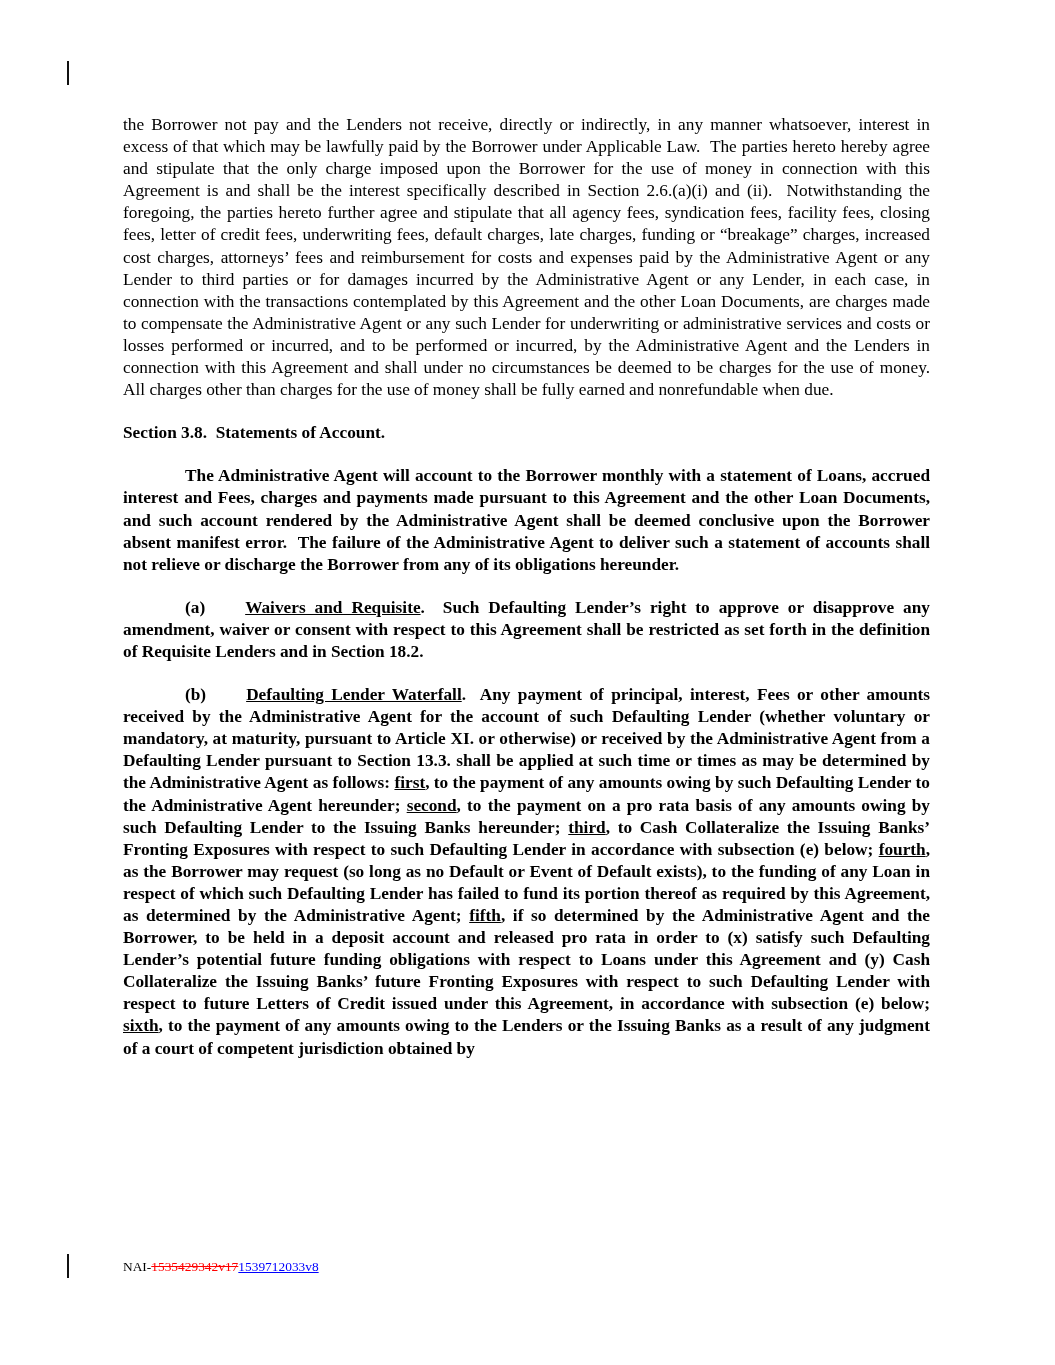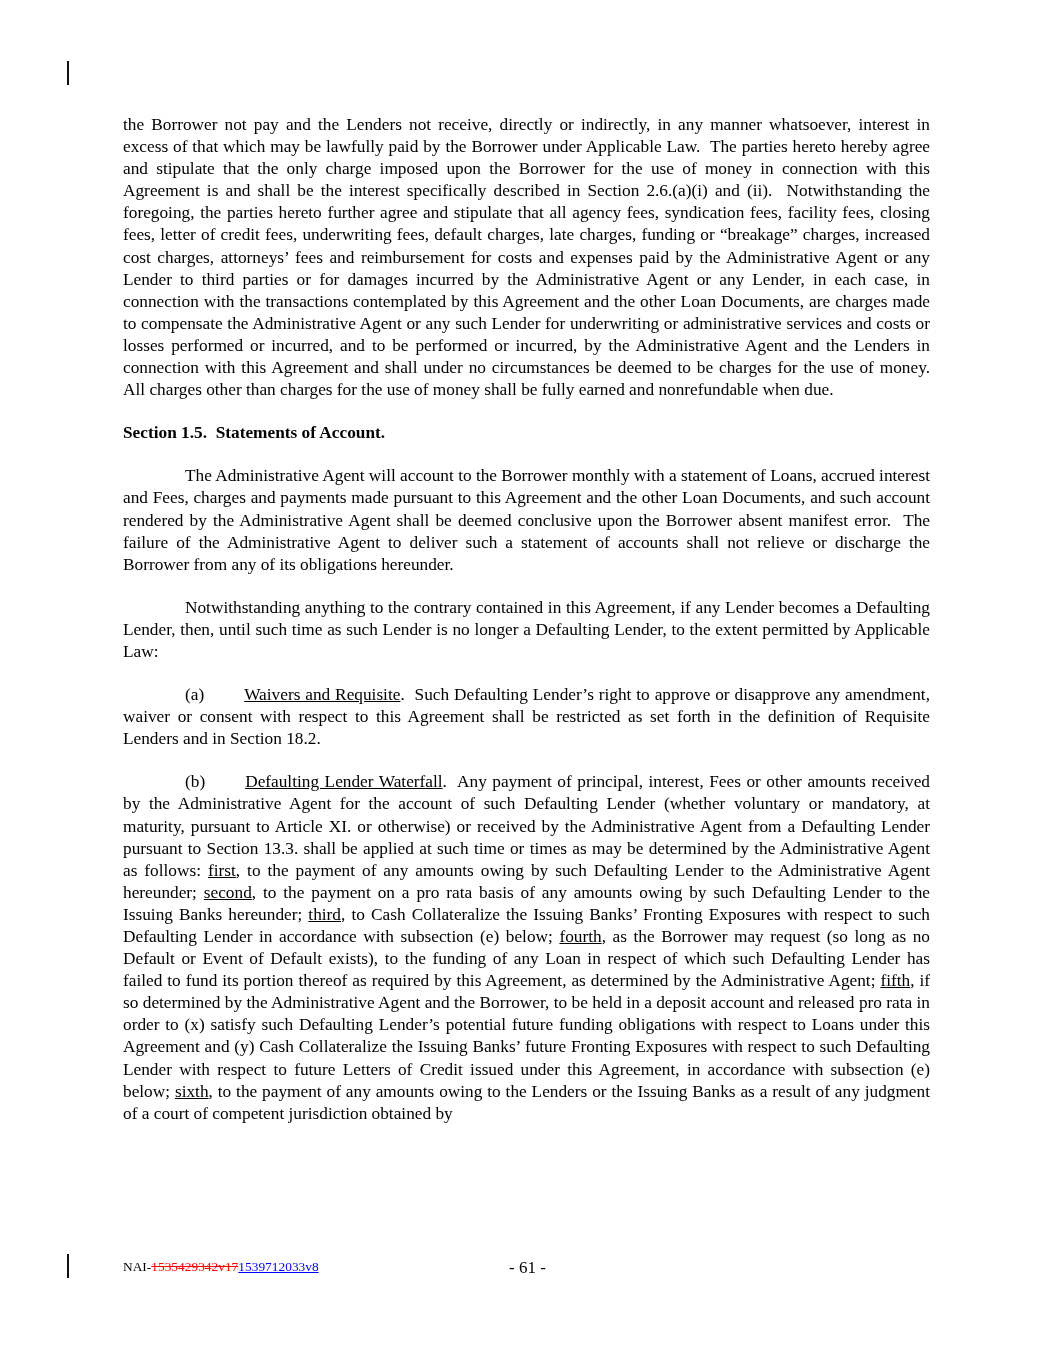--- a/index.html
+++ b/index.html
@@ -38,21 +38,21 @@
     margin: 0 0 21px 0;
     white-space: pre-wrap;
   }
   .heading {
     font-size: 17.3px;
     line-height: 22.1px;
     font-weight: bold;
     margin: 0 0 21px 0;
     white-space: pre-wrap;
   }
-  .indent { text-indent: 62px; }
+  .indent { text-indent: 62px; font-weight: bold; }
   .tab { display: inline-block; width: 40px; }
   .u { text-decoration: underline; }
   .footer-left {
     position: absolute;
     left: 123px;
     top: 1259px;
     font-size: 13.4px;
     line-height: 16px;
     white-space: nowrap;
     text-align: center;
@@ -79,32 +79,30 @@
 <body>
 
 <div class="page">
 
   <div class="change-bar top"></div>
 
   <div class="content">
 
     <p class="body">the Borrower not pay and the Lenders not receive, directly or indirectly, in any manner whatsoever, interest in excess of that which may be lawfully paid by the Borrower under Applicable Law.  The parties hereto hereby agree and stipulate that the only charge imposed upon the Borrower for the use of money in connection with this Agreement is and shall be the interest specifically described in Section 2.6.(a)(i) and (ii).  Notwithstanding the foregoing, the parties hereto further agree and stipulate that all agency fees, syndication fees, facility fees, closing fees, letter of credit fees, underwriting fees, default charges, late charges, funding or “breakage” charges, increased cost charges, attorneys’ fees and reimbursement for costs and expenses paid by the Administrative Agent or any Lender to third parties or for damages incurred by the Administrative Agent or any Lender, in each case, in connection with the transactions contemplated by this Agreement and the other Loan Documents, are charges made to compensate the Administrative Agent or any such Lender for underwriting or administrative services and costs or losses performed or incurred, and to be performed or incurred, by the Administrative Agent and the Lenders in connection with this Agreement and shall under no circumstances be deemed to be charges for the use of money.  All charges other than charges for the use of money shall be fully earned and nonrefundable when due.</p>
 
-    <p class="heading">Section 1.5.  Statements of Account.</p>
+    <p class="heading">Section 3.8.  Statements of Account.</p>
 
     <p class="body indent">The Administrative Agent will account to the Borrower monthly with a statement of Loans, accrued interest and Fees, charges and payments made pursuant to this Agreement and the other Loan Documents, and such account rendered by the Administrative Agent shall be deemed conclusive upon the Borrower absent manifest error.  The failure of the Administrative Agent to deliver such a statement of accounts shall not relieve or discharge the Borrower from any of its obligations hereunder.</p>
 
 
-    <p class="body indent">Notwithstanding anything to the contrary contained in this Agreement, if any Lender becomes a Defaulting Lender, then, until such time as such Lender is no longer a Defaulting Lender, to the extent permitted by Applicable Law:</p>
 
     <p class="body indent"><span>(a)</span><span class="tab"></span><span class="u">Waivers and Requisite</span><span>.  Such Defaulting Lender’s right to approve or disapprove any amendment, waiver or consent with respect to this Agreement shall be restricted as set forth in the definition of Requisite Lenders and in Section 18.2.</span></p>
 
     <p class="body indent"><span>(b)</span><span class="tab"></span><span class="u">Defaulting Lender Waterfall</span><span>.  Any payment of principal, interest, Fees or other amounts received by the Administrative Agent for the account of such Defaulting Lender (whether voluntary or mandatory, at maturity, pursuant to Article XI. or otherwise) or received by the Administrative Agent from a Defaulting Lender pursuant to Section 13.3. shall be applied at such time or times as may be determined by the Administrative Agent as follows: </span><span class="u">first</span><span>, to the payment of any amounts owing by such Defaulting Lender to the Administrative Agent hereunder; </span><span class="u">second</span><span>, to the payment on a pro rata basis of any amounts owing by such Defaulting Lender to the Issuing Banks hereunder; </span><span class="u">third</span><span>, to Cash Collateralize the Issuing Banks’ Fronting Exposures with respect to such Defaulting Lender in accordance with subsection (e) below; </span><span class="u">fourth</span><span>, as the Borrower may request (so long as no Default or Event of Default exists), to the funding of any Loan in respect of which such Defaulting Lender has failed to fund its portion thereof as required by this Agreement, as determined by the Administrative Agent; </span><span class="u">fifth</span><span>, if so determined by the Administrative Agent and the Borrower, to be held in a deposit account and released pro rata in order to (x) satisfy such Defaulting Lender’s potential future funding obligations with respect to Loans under this Agreement and (y) Cash Collateralize the Issuing Banks’ future Fronting Exposures with respect to such Defaulting Lender with respect to future Letters of Credit issued under this Agreement, in accordance with subsection (e) below; </span><span class="u">sixth</span><span>, to the payment of any amounts owing to the Lenders or the Issuing Banks as a result of any judgment of a court of competent jurisdiction obtained by</span></p>
 
   </div>
 
   <div class="footer-left"><span>NAI-</span><span class="del">1535429342v17</span><span class="ins">1539712033v8</span></div>
 
-  <div class="footer-center">- 61 -</div>
 
   <div class="change-bar bottom"></div>
 
 </div>
 
 </body></html>

